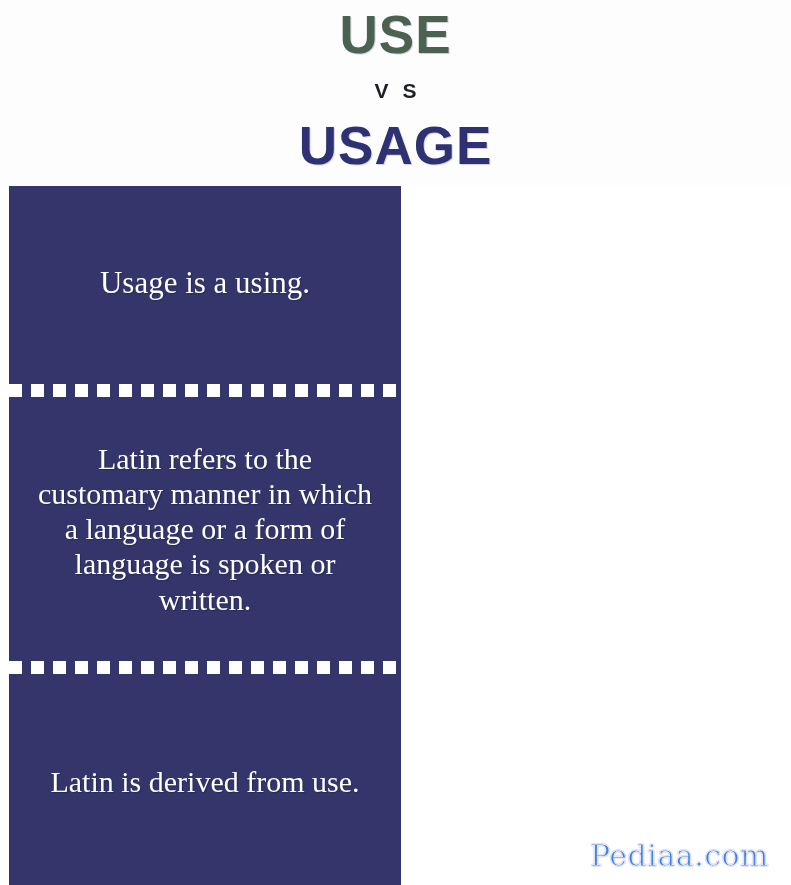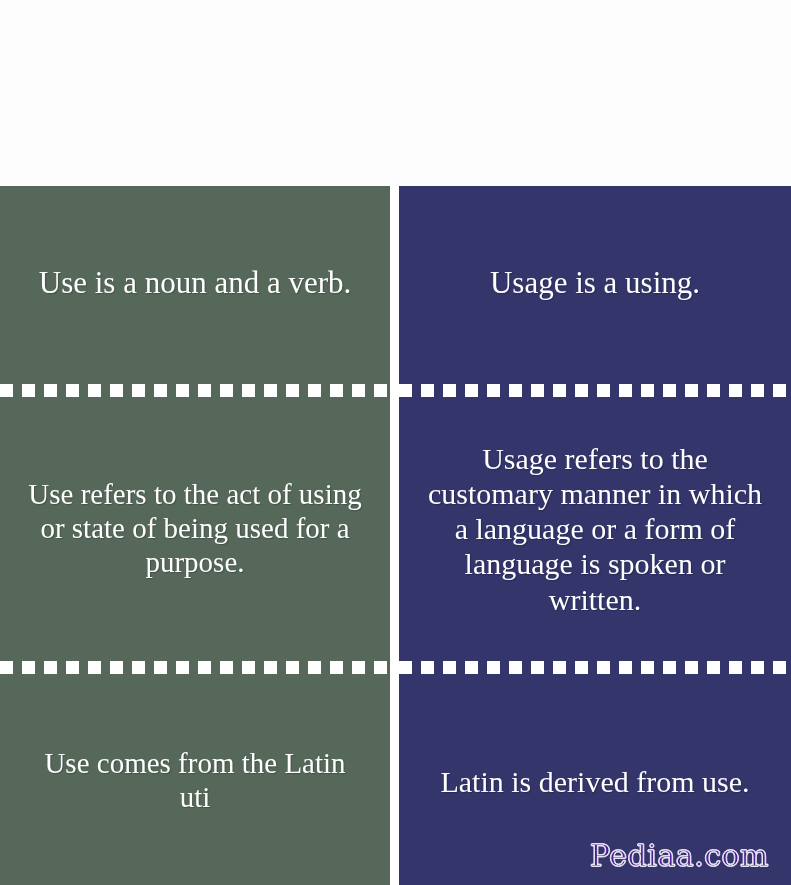--- a/index.html
+++ b/index.html
@@ -151,71 +151,57 @@
   }
 
   
   .watermark {
     position: absolute;
     right: 22px;
     bottom: 12px;
     font-family: "DejaVu Serif", "Liberation Serif", serif;
     font-size: 30px;
     letter-spacing: 0.5px;
-    color: #4c1d95;
+    color: #3b82f6;
     -webkit-text-stroke: 1px #e8e8f2;
     text-shadow:
       -1px 0 #dcdcea,
        1px 0 #dcdcea,
        0 -1px #dcdcea,
        0  1px #dcdcea;
     white-space: nowrap;
     pointer-events: none;
   }
 </style>
 </head>
 <body>
 
 <div class="infographic">
 
+  <div class="header">
+    <div class="title-main">USE</div>
+    <div class="title-vs">V S</div>
+    <div class="title-second">USAGE</div>
+  </div>
 
   <div class="columns">
 
-    <div class="column col-left">
-
-      <div class="cell row-1">
-        <p>Use is a noun and a verb.</p>
-      </div>
-
-      <div class="divider divider-left"></div>
-
-      <div class="cell row-2">
-        <p>Use refers to the act of using or state of being used for a purpose.</p>
-      </div>
-
-      <div class="divider divider-left"></div>
-
-      <div class="cell row-3">
-        <p>Use comes from the Latin uti</p>
-      </div>
-
-    </div>
 
     <div class="col-gap"></div>
 
     <div class="column col-right">
 
       <div class="cell row-1">
         <p>Usage is a using.</p>
       </div>
 
       <div class="divider divider-right"></div>
 
       <div class="cell row-2">
-        <p>Usage refers to the customary manner in which a language or a form of language is spoken or written.</p>
+        <p>Latin refers to the customary manner in which a language or a form of language is spoken or written.</p>
       </div>
 
       <div class="divider divider-right"></div>
 
       <div class="cell row-3">
         <p>Latin is derived from use.</p>
       </div>
 
     </div>
 

